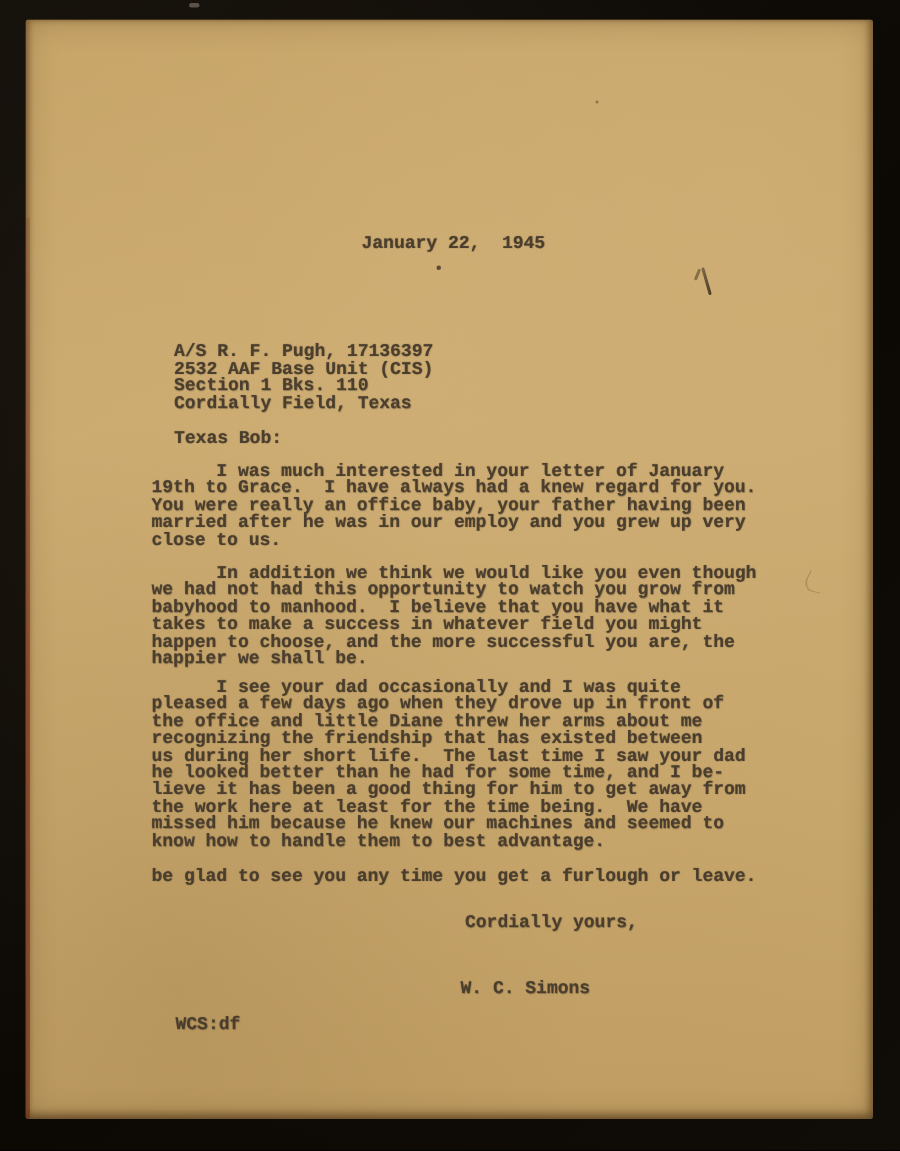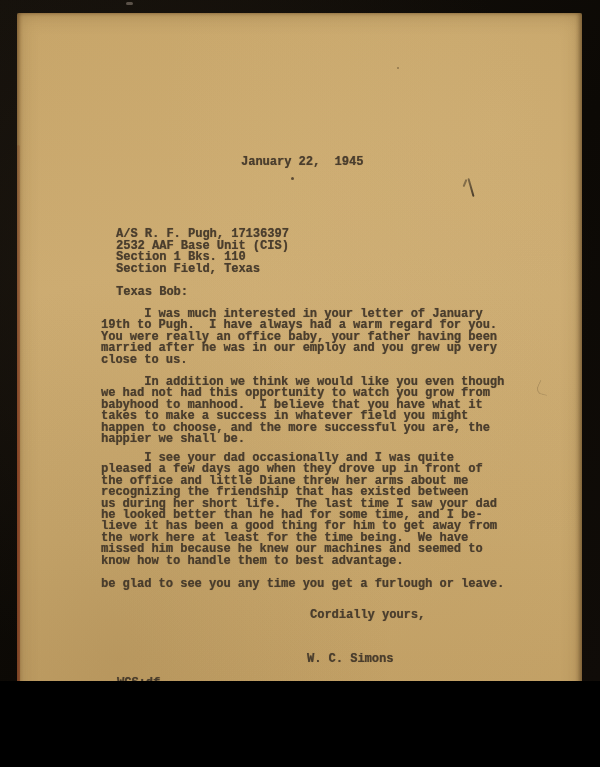--- a/index.html
+++ b/index.html
@@ -1,18 +1,18 @@
 <!DOCTYPE html>
 <html><head>
 <meta charset="utf-8">
 <title>Scanned Letter</title>
 <style>
   html,body{margin:0;padding:0;background:#000;}
   #canvas{
-    position:relative;width:600px;height:681px;overflow:hidden;
+    position:relative;width:600px;height:767px;overflow:hidden;
     background:
       radial-gradient(ellipse at 30% 40%, rgba(40,32,22,0.5), transparent 70%),
       linear-gradient(135deg,#14100b 0%,#0c0905 55%,#100c08 100%);
     font-family:"Liberation Mono","DejaVu Sans Mono",monospace;
   }
   .paper{
     position:absolute;left:17px;top:13px;width:565px;height:733px;
     border-radius:2px;
     background:
       radial-gradient(ellipse at 18% 88%, rgba(120,90,45,0.16), transparent 42%),
@@ -82,25 +82,25 @@
 </style>
 </head>
 <body>
 
 <div id="canvas">
   <div class="paper">
     <div class="edge-tint"></div>
 
     <div class="typed date-line">January 22,  1945</div>
 
-    <div class="typed address-block"><div class="tline">A/S R. F. Pugh, 17136397</div><div class="tline">2532 AAF Base Unit (CIS)</div><div class="tline">Section 1 Bks. 110</div><div class="tline">Section Field, Texas</div></div>
+    <div class="typed address-block"><div class="tline">A/S R. F. Pugh, 17136397</div><div class="tline">2532 AAF Base Unit (CIS)</div><div class="tline">Section 1 Bks. 110</div><div class="tline">Cordially Field, Texas</div></div>
 
     <div class="typed salutation">Texas Bob:</div>
 
-    <div class="typed para-1"><div class="tline">      I was much interested in your letter of January</div><div class="tline">19th to Pugh.  I have always had a warm regard for you.</div><div class="tline">You were really an office baby, your father having been</div><div class="tline">married after he was in our employ and you grew up very</div><div class="tline">close to us.</div></div>
+    <div class="typed para-1"><div class="tline">      I was much interested in your letter of January</div><div class="tline">19th to Grace.  I have always had a knew regard for you.</div><div class="tline">You were really an office baby, your father having been</div><div class="tline">married after he was in our employ and you grew up very</div><div class="tline">close to us.</div></div>
     <div class="typed para-2"><div class="tline">      In addition we think we would like you even though</div><div class="tline">we had not had this opportunity to watch you grow from</div><div class="tline">babyhood to manhood.  I believe that you have what it</div><div class="tline">takes to make a success in whatever field you might</div><div class="tline">happen to choose, and the more successful you are, the</div><div class="tline">happier we shall be.</div></div>
     <div class="typed para-3"><div class="tline">      I see your dad occasionally and I was quite</div><div class="tline">pleased a few days ago when they drove up in front of</div><div class="tline">the office and little Diane threw her arms about me</div><div class="tline">recognizing the friendship that has existed between</div><div class="tline">us during her short life.  The last time I saw your dad</div><div class="tline">he looked better than he had for some time, and I be-</div><div class="tline">lieve it has been a good thing for him to get away from</div><div class="tline">the work here at least for the time being.  We have</div><div class="tline">missed him because he knew our machines and seemed to</div><div class="tline">know how to handle them to best advantage.</div></div>
     <div class="typed para-4"><div class="tline">be glad to see you any time you get a furlough or leave.</div></div>
 
     <div class="typed closing">Cordially yours,</div>
     <div class="typed signature">W. C. Simons</div>
     <div class="typed initials">WCS:df</div>
 
     <div class="pen-mark">
       <div class="stroke-a"></div>

